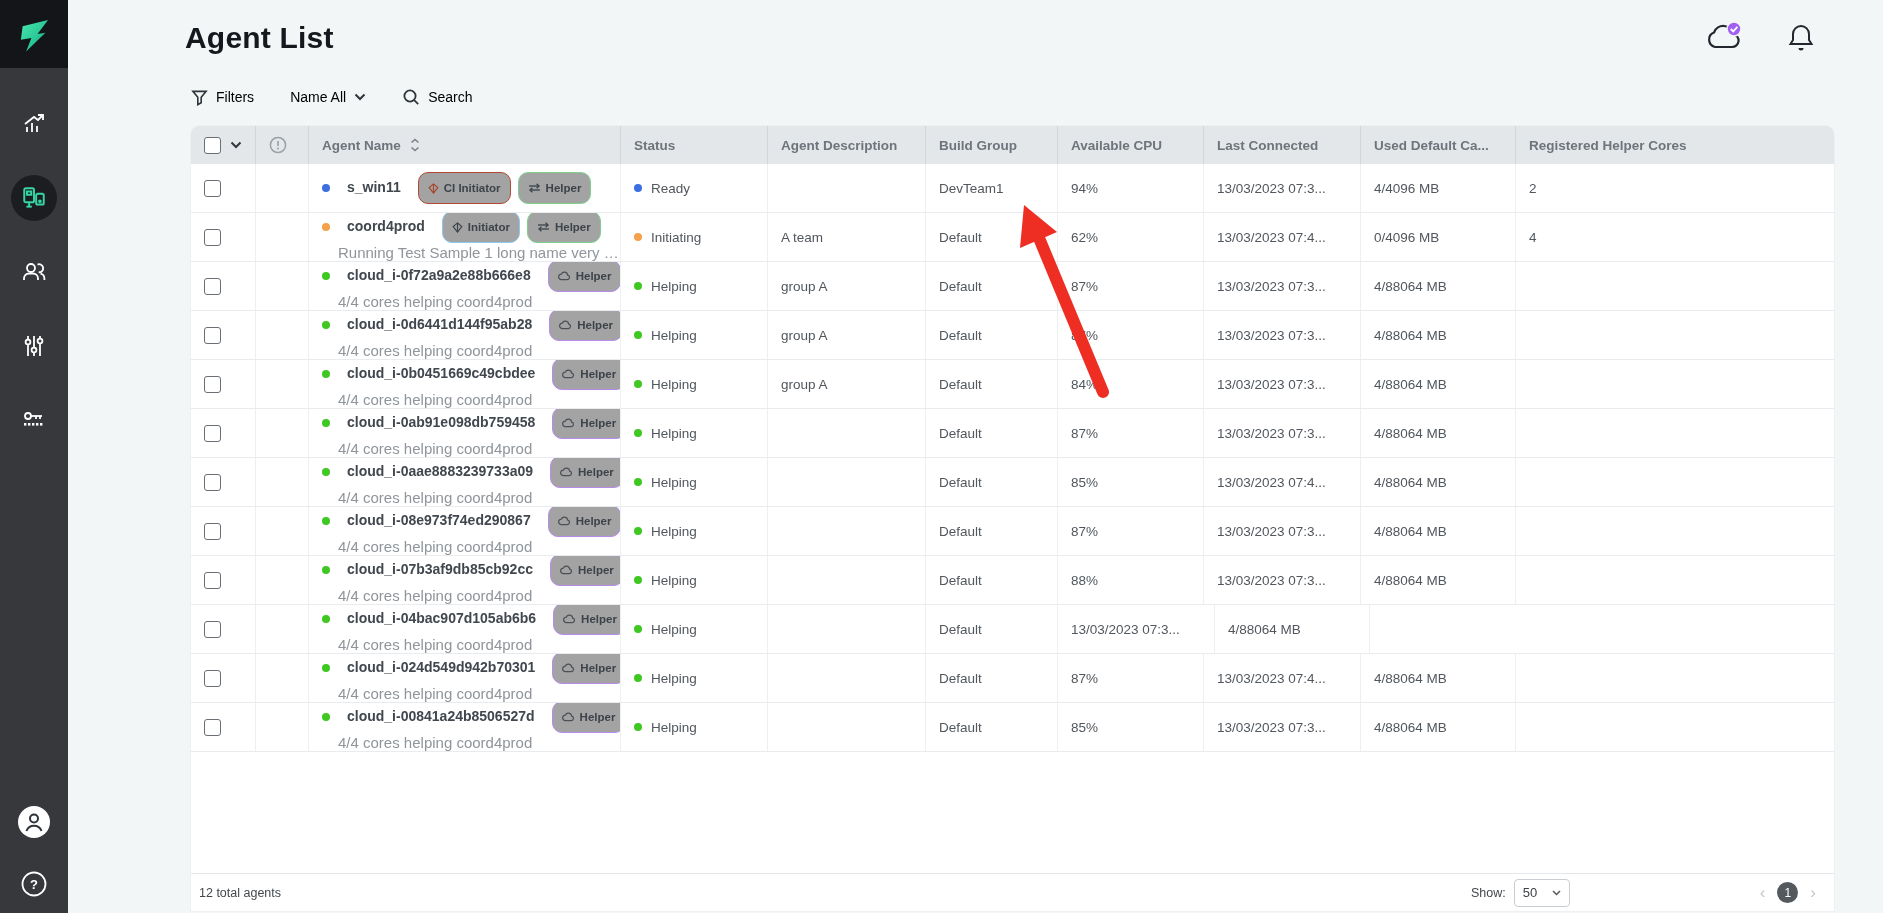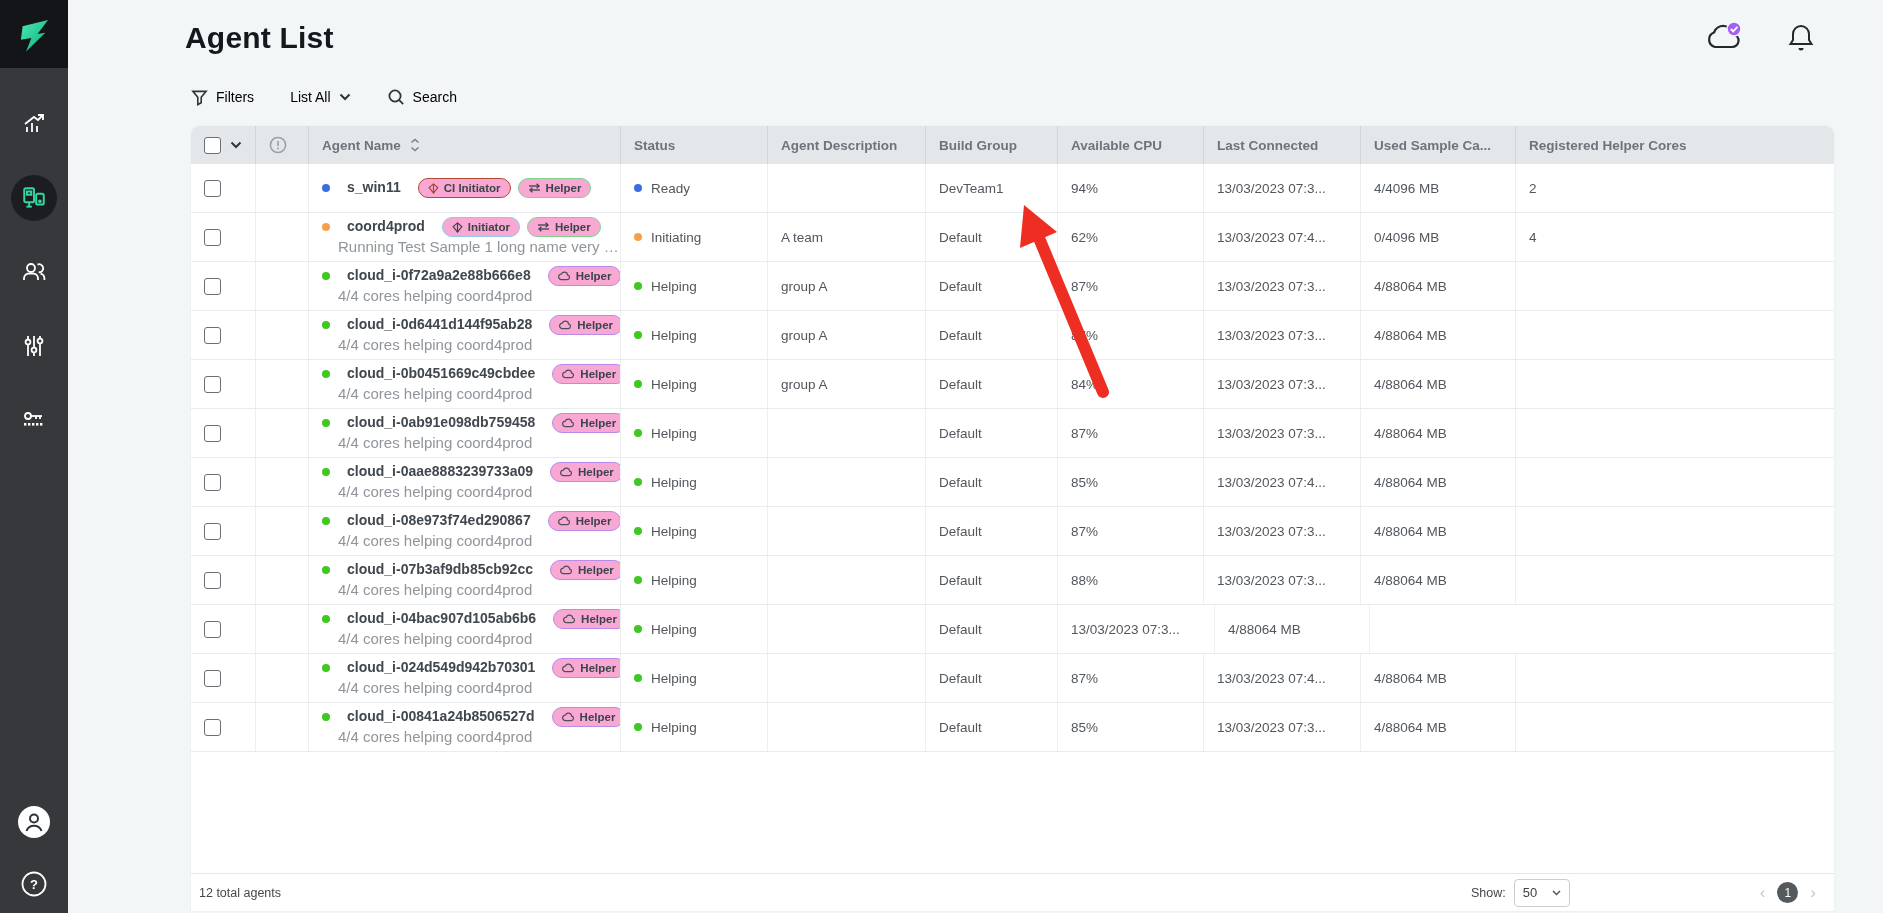--- a/index.html
+++ b/index.html
@@ -48,22 +48,22 @@
   .tbody { flex:0 0 auto; }
   .trow { display:flex; height:49px; border-bottom:1px solid #e9ecee; font-size:13.5px; color:#51575d; background:#fff; }
   .trow .cell { display:flex; align-items:center; border-right:1px solid #edeff1; overflow:hidden; white-space:nowrap; }
   .trow .cell:last-child { border-right:none; }
   .checkbox { width:17px; height:17px; border:1.6px solid #696f75; border-radius:3px; background:#fff; display:inline-block; cursor:pointer; flex:0 0 auto; }
   .name-wrap { display:flex; flex-direction:column; justify-content:center; line-height:1.25; overflow:hidden; }
   .name-line { display:flex; align-items:center; gap:17px; }
   .dot { width:8px; height:8px; border-radius:50%; flex:0 0 auto; }
   .agent-name { font-weight:700; color:#41474e; font-size:14px; }
   .subtitle { font-size:15px; color:#8f959b; margin-left:16px; margin-top:1px; overflow:hidden; text-overflow:ellipsis; max-width:290px; }
-  .badge { display:inline-flex; align-items:center; gap:5px; height:20px; padding:0 9px; border-radius:10px;
-    border:1px solid #999; background:#f9a8d4; font-size:11.5px; font-weight:700; color:#3d434a; flex:0 0 auto; }
+  .badge { display:inline-flex; align-items:center; gap:5px; height:32px; padding:0 9px; border-radius:10px;
+    border:1px solid #999; background:#a3a3a3; font-size:11.5px; font-weight:700; color:#3d434a; flex:0 0 auto; }
   .badge-ci    { border-color:#b04a31; }
   .badge-init  { border-color:#8ec8ec; }
   .badge-helper{ border-color:#7fd28e; }
   .badge-cloud { border-color:#b88ae9; }
   .status-line { display:flex; align-items:center; gap:9px; }
   .filler { flex:1 1 auto; }
   
   .tfoot { flex:0 0 auto; height:38px; border-top:1px solid #e4e7e9; display:flex; align-items:center;
     font-size:12.5px; color:#43484d; padding:0 18px 0 8px; }
   .show-group { margin-left:auto; display:flex; align-items:center; gap:8px; }
@@ -184,21 +184,21 @@
 
 <div class="toolbar">
   <div class="tool-group">
     <svg width="17" height="17" viewBox="0 0 18 18" fill="none" stroke="#2e343a" stroke-width="1.7">
       <path d="M2 2.5 H16 L10.8 8.8 V14.5 L7.2 16.5 V8.8 Z"></path>
     </svg>
     <span>Filters</span>
   </div>
   <div class="gap36"></div>
   <div class="tool-group">
-    <span>List All</span>
+    <span>Name All</span>
     <svg width="12" height="8" viewBox="0 0 12 8" fill="none" stroke="#2e343a" stroke-width="2">
       <polyline points="1.5,1.5 6,6 10.5,1.5"></polyline>
     </svg>
   </div>
   <div class="gap36"></div>
   <div class="tool-group">
     <svg width="18" height="18" viewBox="0 0 18 18" fill="none" stroke="#2e343a" stroke-width="1.8">
       <circle cx="8" cy="8" r="5.6"></circle>
         <line x1="12.2" y1="12.2" x2="16.2" y2="16.2"></line>
     </svg>
@@ -237,21 +237,21 @@
     <div class="cell c-group">
         <span>Build Group</span>
       </div>
     <div class="cell c-cpu">
         <span>Available CPU</span>
       </div>
     <div class="cell c-last">
         <span>Last Connected</span>
       </div>
     <div class="cell c-used">
-        <span>Used Sample Ca...</span>
+        <span>Used Default Ca...</span>
       </div>
     <div class="cell c-cores">
         <span>Registered Helper Cores</span>
       </div>
   </div>
 
   <div class="tbody">
   <div class="trow">
     <div class="cell c-check">
       <span class="checkbox"></span>

